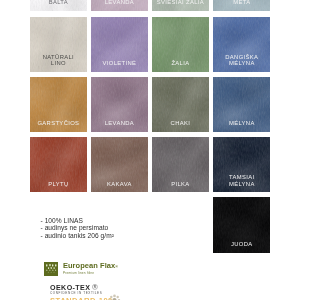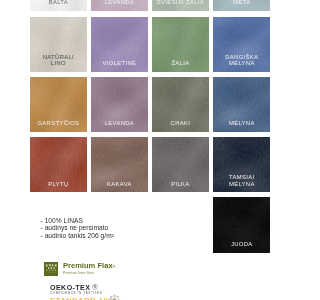--- a/index.html
+++ b/index.html
@@ -370,21 +370,21 @@
           <rect x="6.0" y="8.6" width="1.1" height="1.7" rx="0.45" opacity="0.75"></rect>
           <rect x="9.3" y="8.7" width="1.1" height="1.7" rx="0.45" opacity="0.75"></rect>
           <rect x="12.4" y="8.6" width="1.1" height="1.7" rx="0.45" opacity="0.75"></rect>
           <rect x="4.3" y="11.0" width="0.9" height="1.4" rx="0.4" opacity="0.5"></rect>
           <rect x="7.5" y="11.0" width="0.9" height="1.4" rx="0.4" opacity="0.5"></rect>
           <rect x="10.7" y="11.0" width="0.9" height="1.4" rx="0.4" opacity="0.5"></rect>
         </g>
       </svg>
     </span>
     <span class="ef-text">
-      <div class="ef-title"><span>Premium Flax</span><span class="tm">®</span></div>
+      <div class="ef-title"><span>European Flax</span><span class="tm">®</span></div>
       <div class="ef-sub">Premium linen fibre</div>
     </span>
   </div>
 
   <div class="oeko">
     <div class="oeko-title"><span>OEKO-TEX</span><span class="tm" title="®"><svg viewBox="0 0 10 10" width="5.8" height="5.8">
             <circle cx="5" cy="5" r="4.3" fill="#fff" stroke="#6a6a6a" stroke-width="0.8"></circle>
             <text x="5" y="7.1" text-anchor="middle" font-size="5.6" font-weight="bold" font-family="Liberation Sans, sans-serif" fill="#6a6a6a">R</text>
           </svg></span></div>
     <div class="oeko-sub">CONFIDENCE IN TEXTILES</div>

